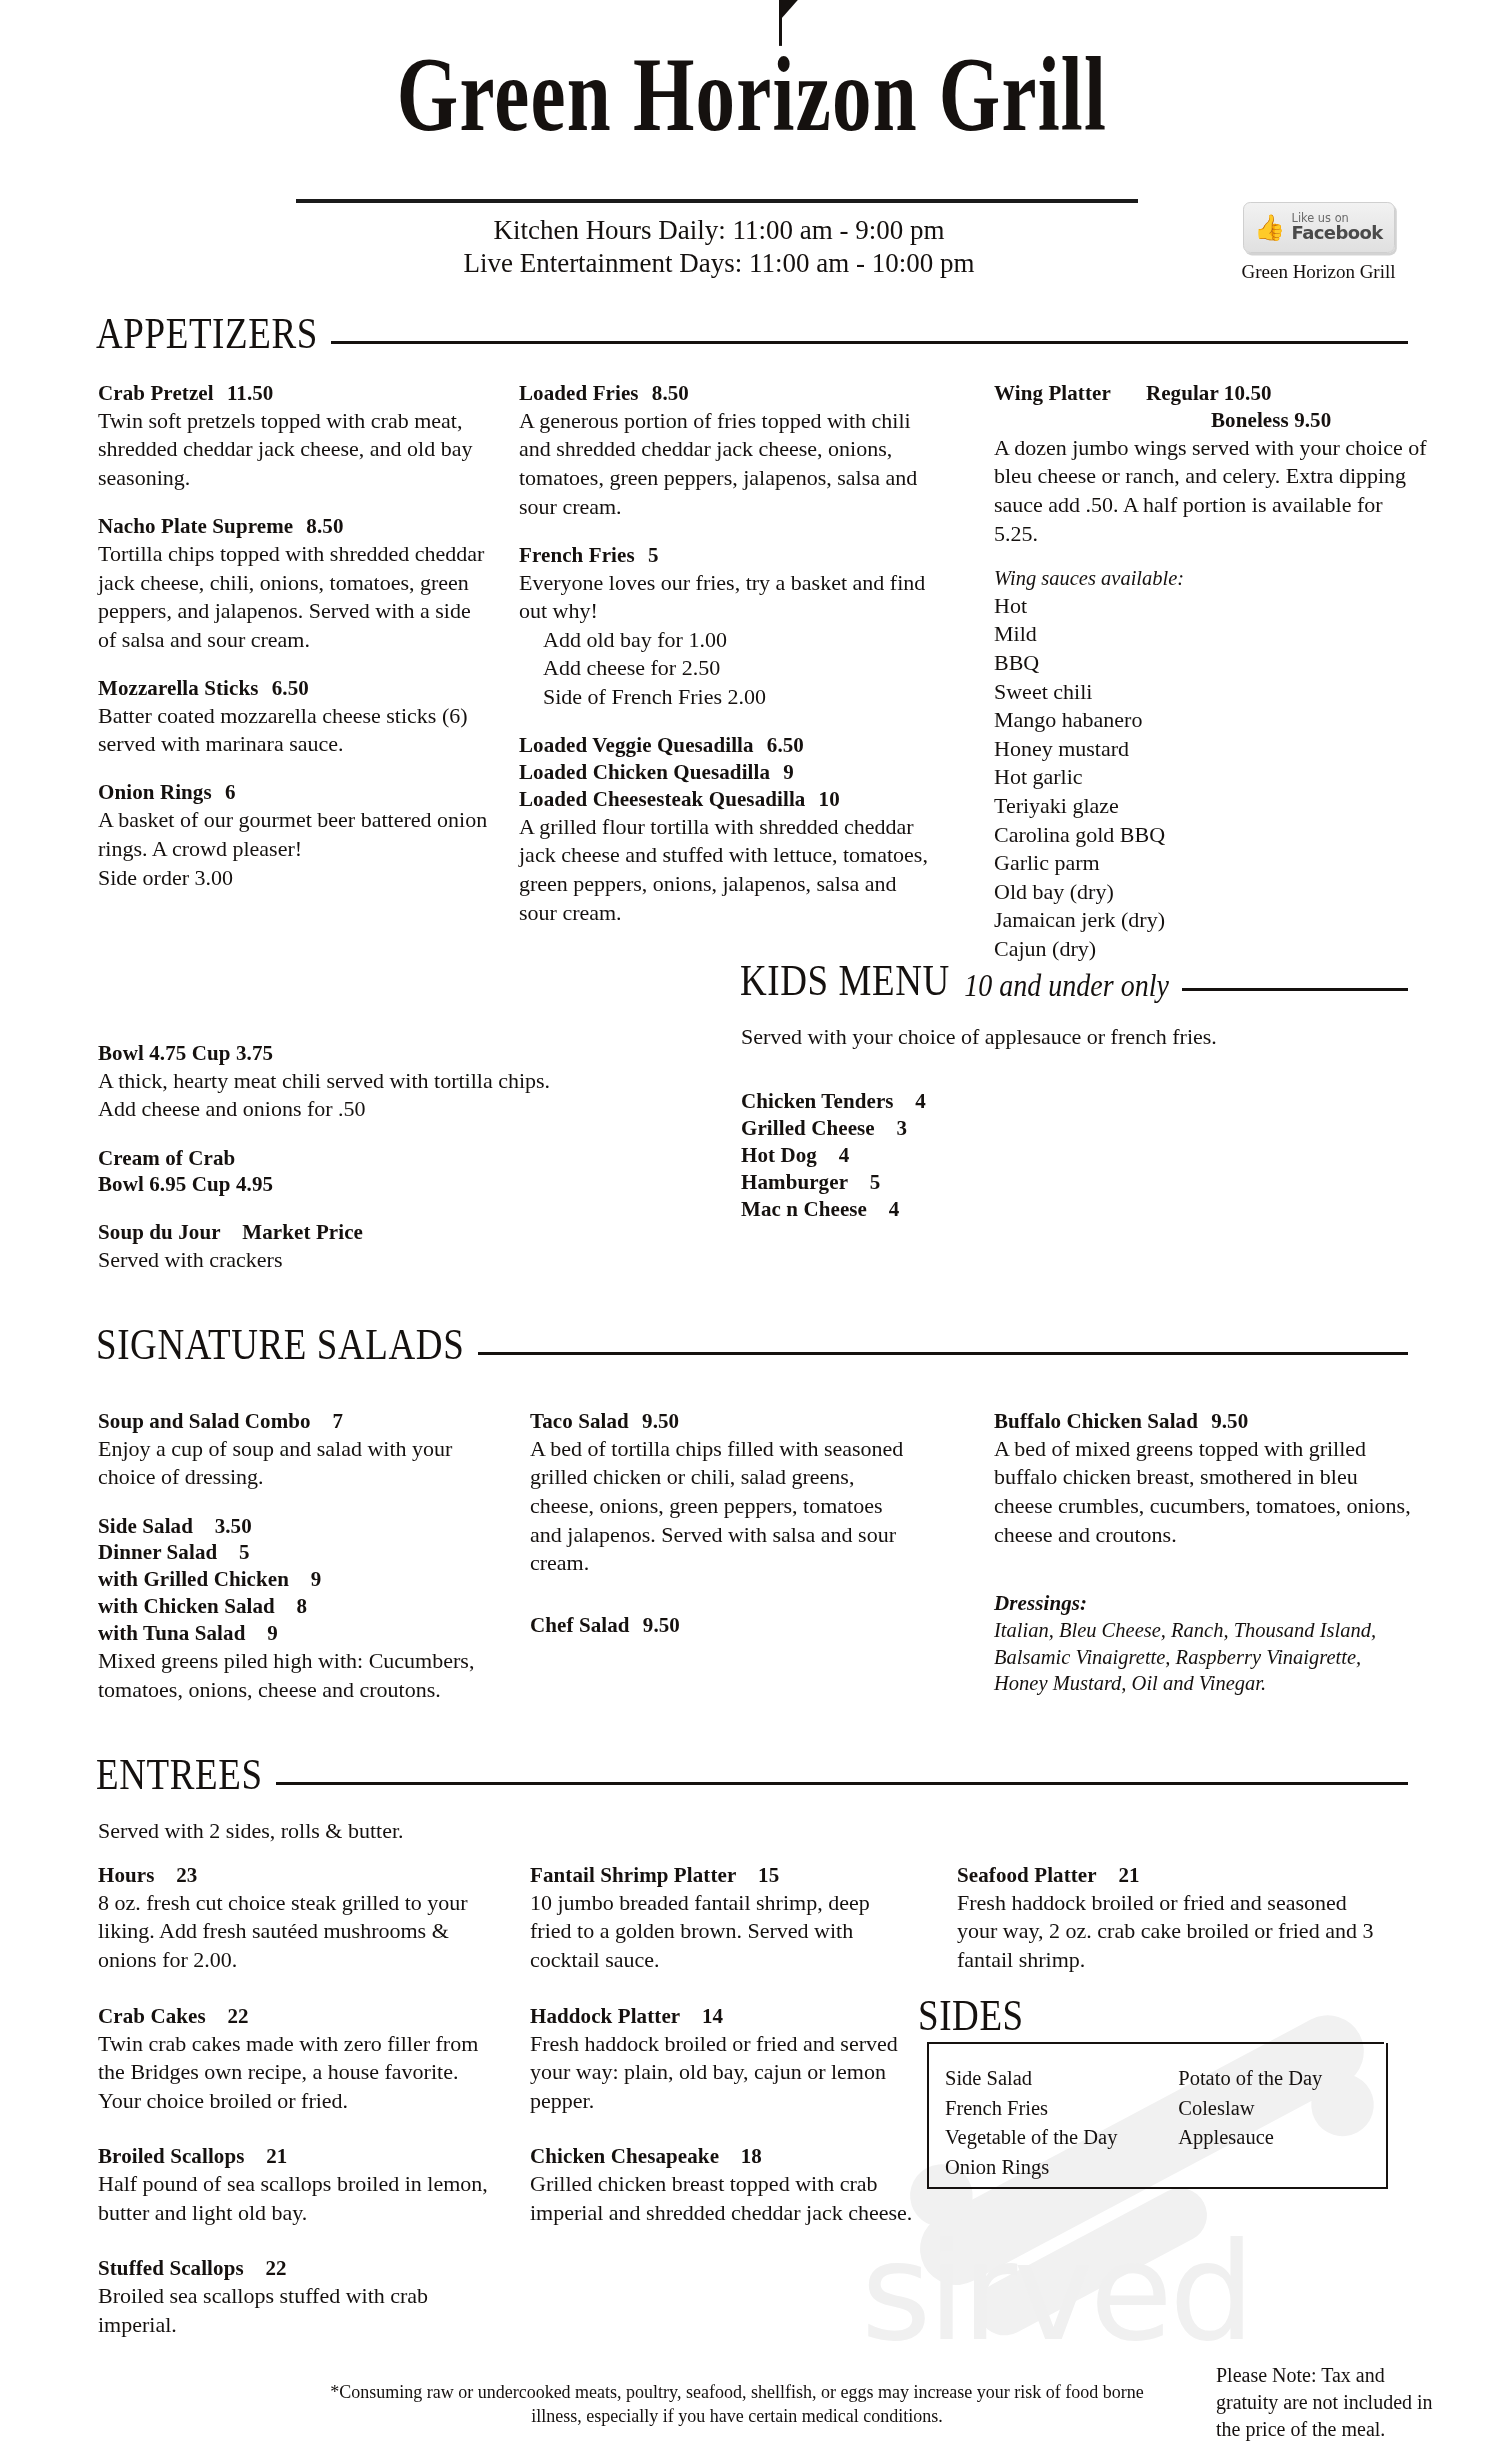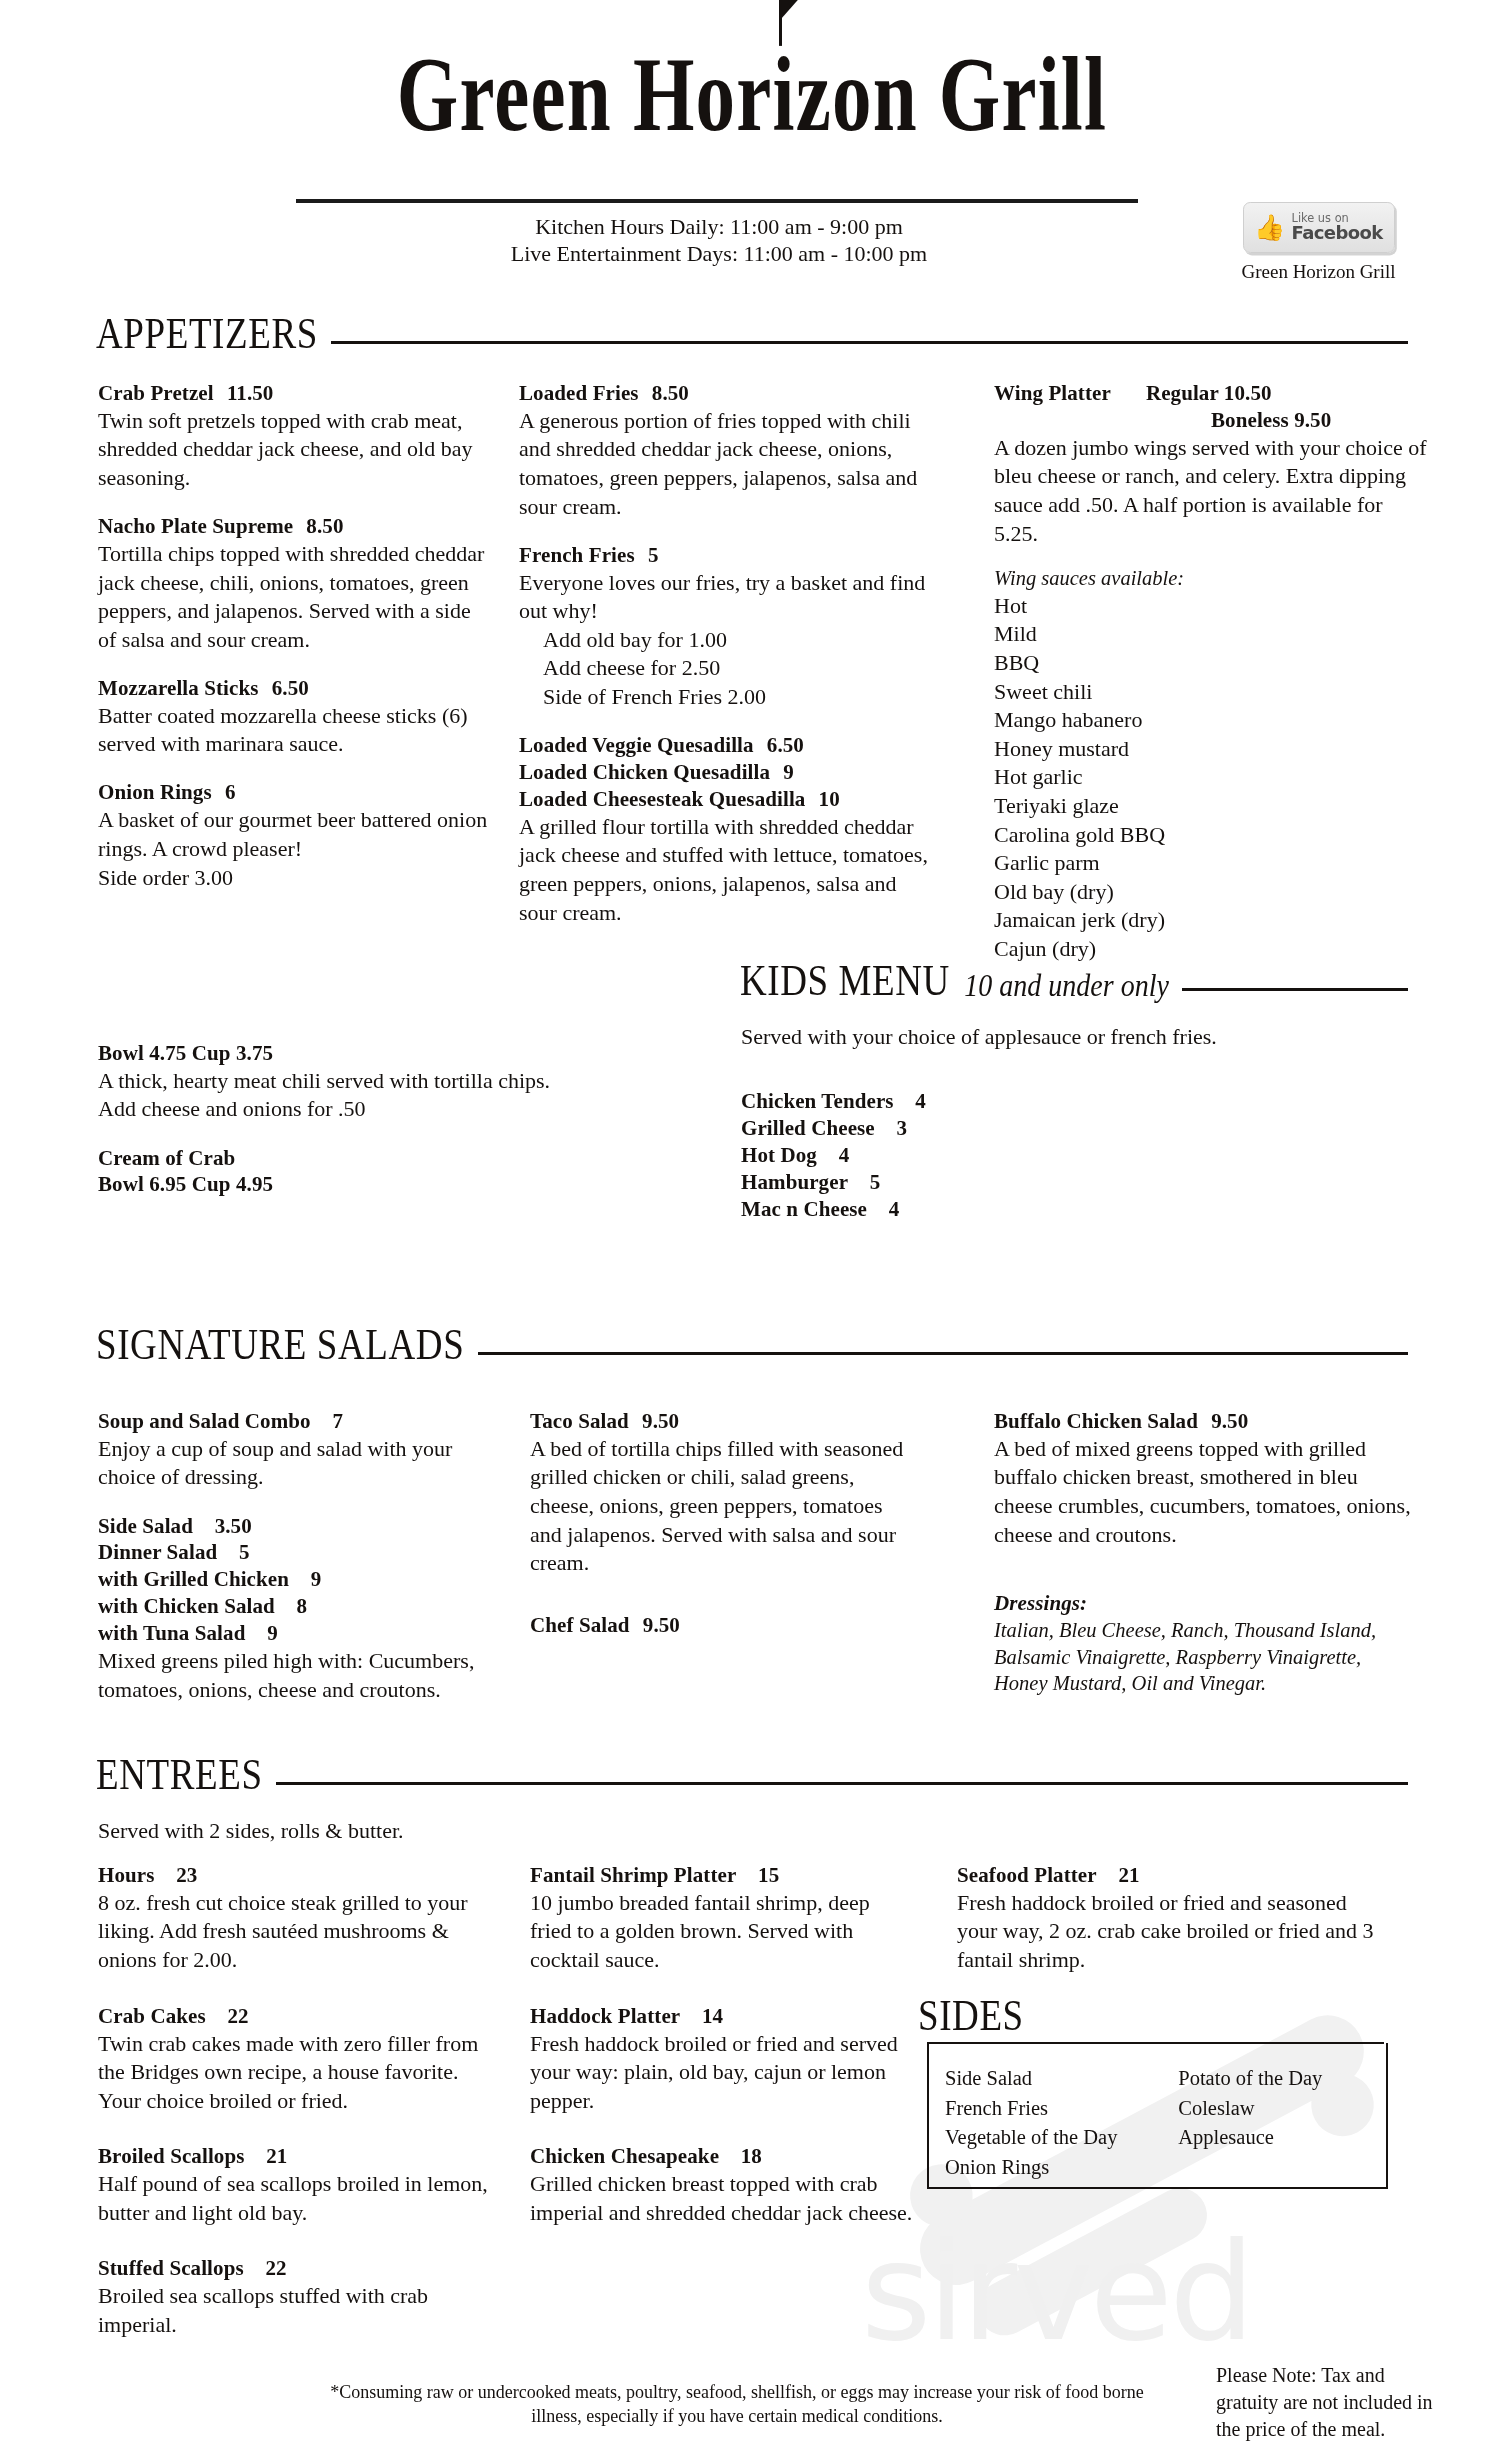--- a/index.html
+++ b/index.html
@@ -27,21 +27,21 @@
     white-space:nowrap;
   }
   .title .flagwrap{position:relative;display:inline-block;}
   .flagpole{position:absolute;left:6px;top:-31px;width:3px;height:35px;background:#15110f;}
   .flagtri{position:absolute;left:8.4px;top:-31px;width:0;height:0;
      border-left:18px solid #15110f;border-bottom:15.6px solid transparent;}
 
   .rule-top{position:absolute;left:296px;top:199px;width:842px;height:4.2px;background:#1b1b1b;}
 
   .hours{position:absolute;left:295px;top:214px;width:848px;text-align:center;
-    font-size:22px;line-height:1.22;font-family:"Liberation Serif", serif;}
+    font-size:27px;line-height:1.22;font-family:"Liberation Serif", serif;}
 
   .fb-wrap{position:absolute;left:1228px;top:202px;width:181px;text-align:center;}
   .fb-badge{
     width:150px;height:49px;margin:0 auto;
     background:linear-gradient(#f2f2f2,#e0e0e0);
     border:1.2px solid #cfcfcf;border-radius:7.2px;
     box-shadow:1.8px 2.4px 0 #d3d3d3;
     display:flex;align-items:center;justify-content:center;gap:6px;
   }
   .fb-thumb{font-size:25px;line-height:1;color:#4a4a4a;}
@@ -197,20 +197,24 @@
     <div class="col" style="left:98px;top:1040px;width:554px;">
       <div class="item">
         <div class="nm">Bowl  4.75      Cup   3.75</div>
         <div class="ds">A thick, hearty meat chili served with tortilla chips.</div>
         <div class="ds">Add cheese and onions for .50</div>
       </div>
       <div class="item">
         <div class="nm">Cream of Crab</div>
         <div class="nm">Bowl  6.95      Cup   4.95</div>
       </div>
+      <div class="item">
+        <div class="nm"><span>Soup du Jour</span><span style="display:inline-block;width:21.7px;"></span><span>Market Price</span></div>
+        <div class="ds">Served with crackers</div>
+      </div>
     </div>
 
     <div class="sec" style="left:740px;top:963px;width:668px;">
       <h2>KIDS MENU</h2>
       <div class="sub">10 and under only</div>
       <div class="line"></div>
     </div>
 
     <div class="col" style="left:741px;top:1023px;width:656px;">
       <div class="ds">Served with your choice of applesauce or french fries.</div>

